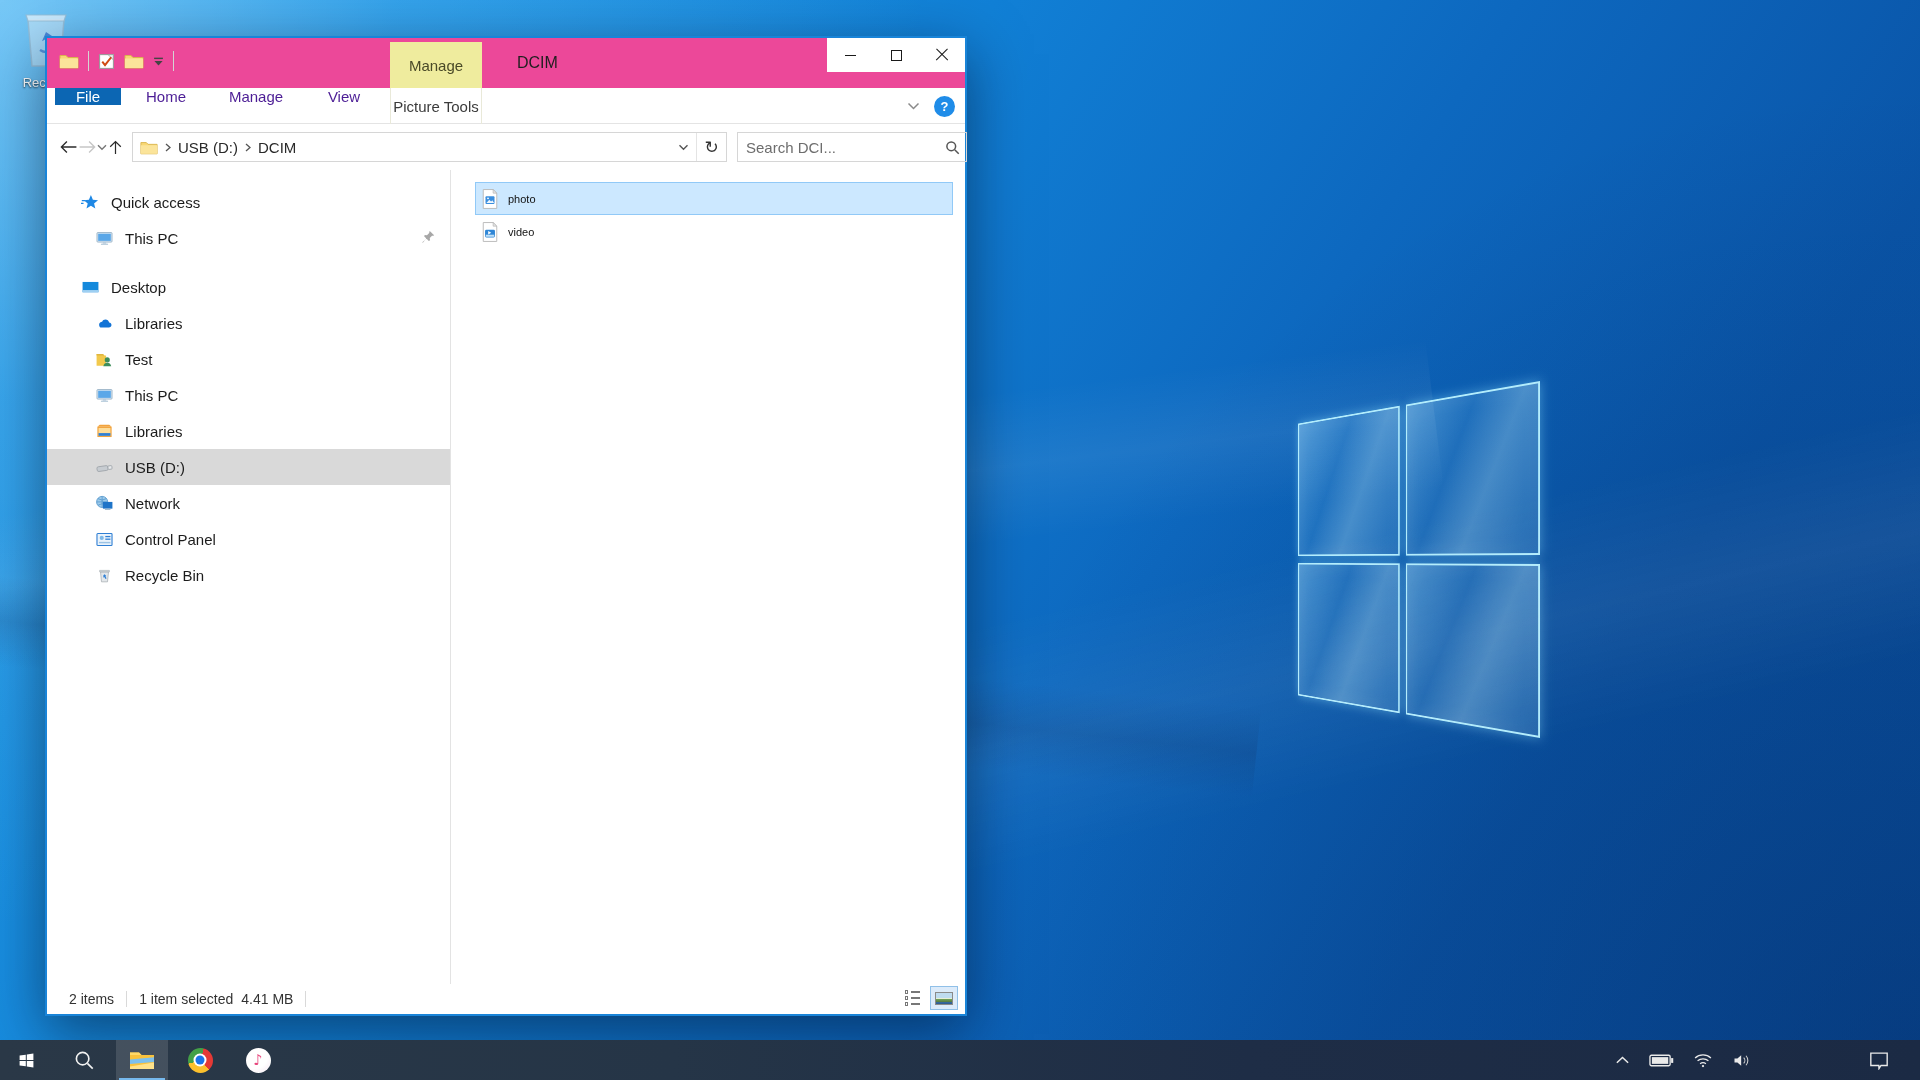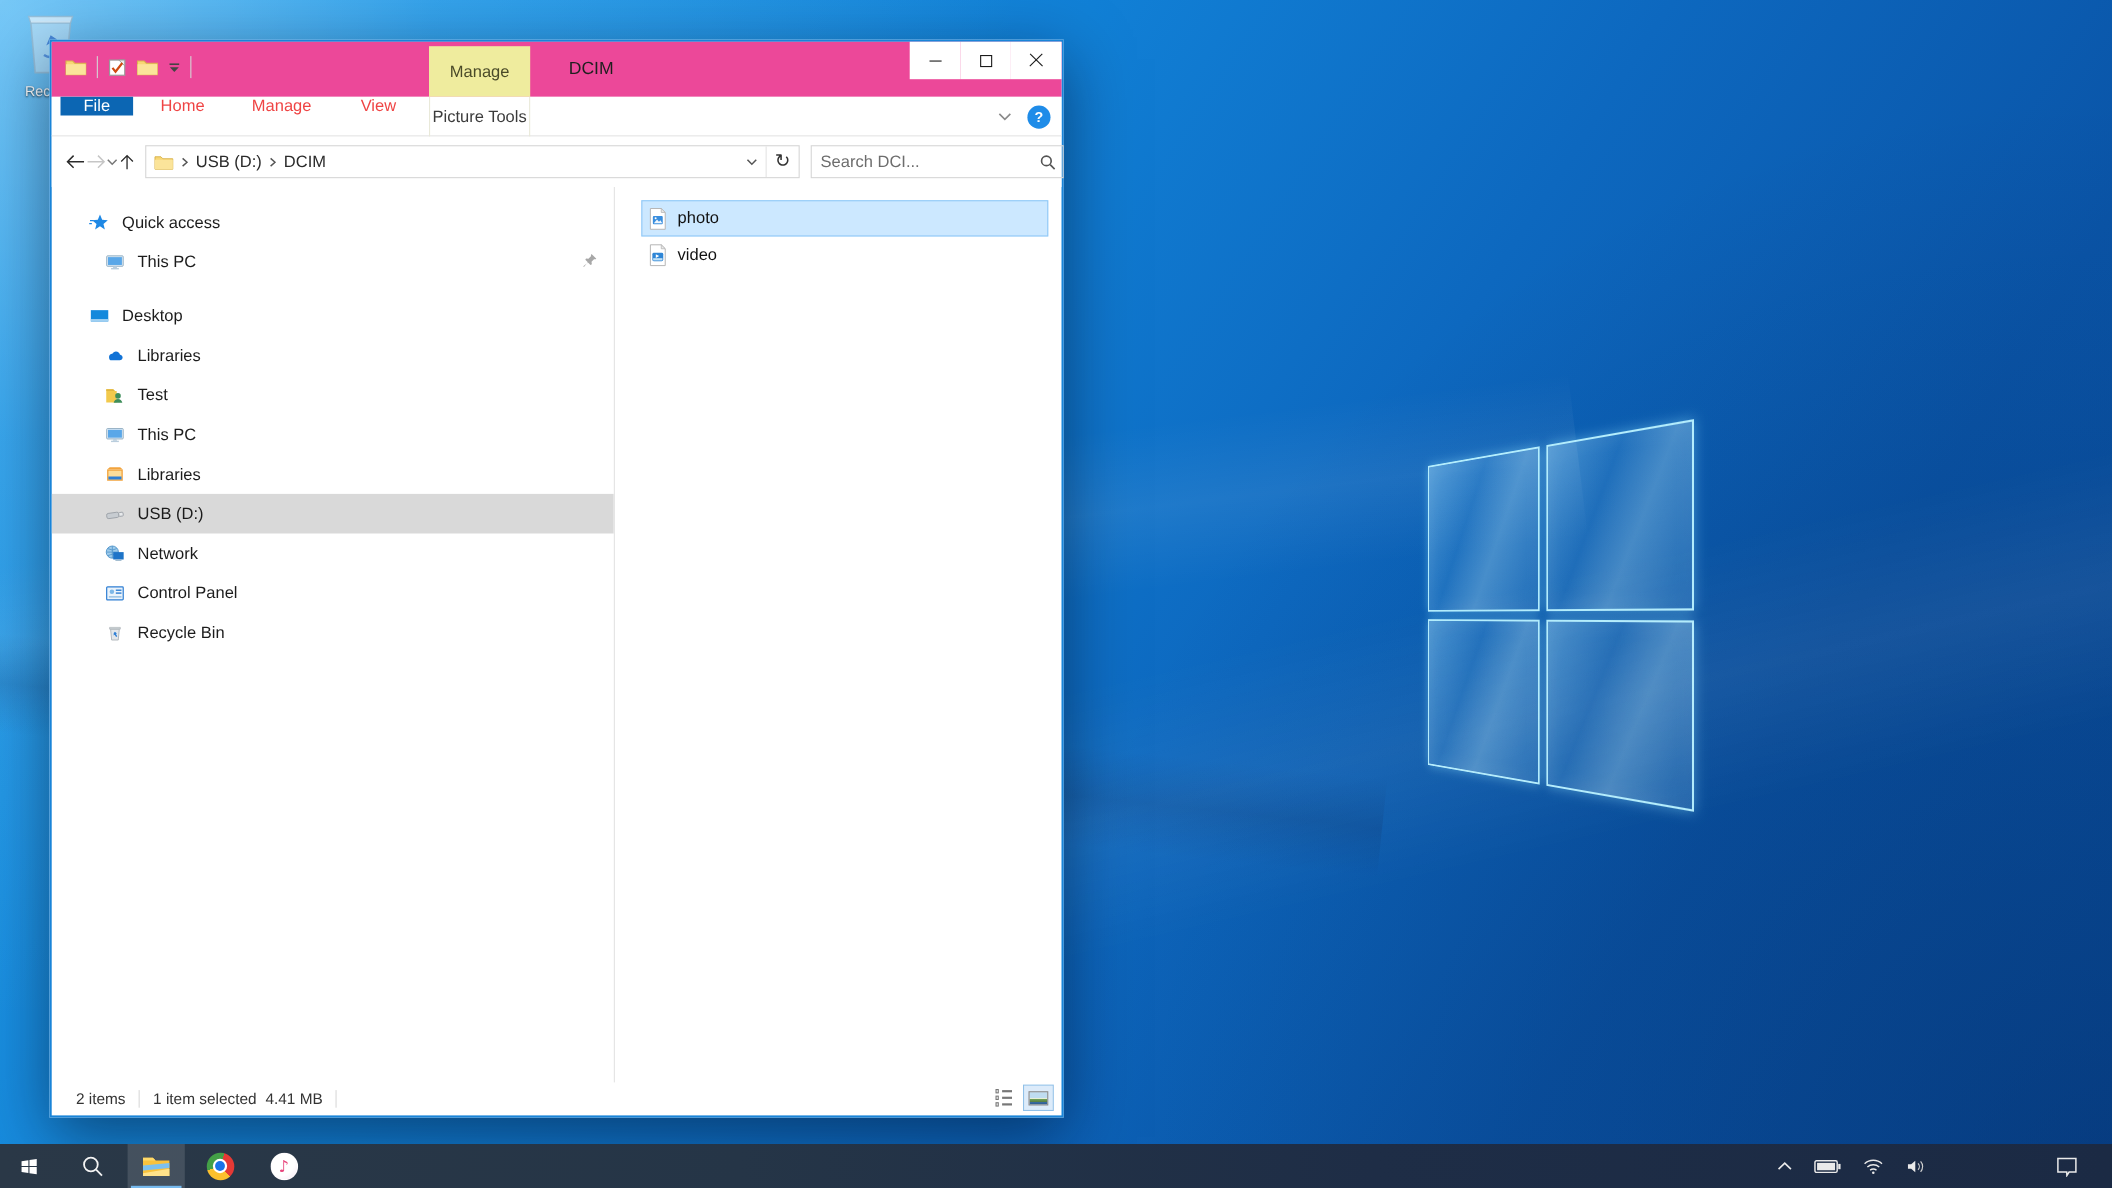--- a/index.html
+++ b/index.html
@@ -55,21 +55,21 @@
   .glyph-close{position:relative;width:14px;height:14px;}
   .glyph-close::before,.glyph-close::after{content:"";position:absolute;left:-1px;top:6px;width:16px;height:1.4px;background:#1a1a1a;}
   .glyph-close::before{transform:rotate(45deg);}
   .glyph-close::after{transform:rotate(-45deg);}
   .manage-block{position:absolute;left:343px;top:4px;width:92px;height:46px;background:var(--manage-bg);
     display:flex;align-items:center;justify-content:center;font-size:15px;color:#4a4a28;}
 
   
   .tabrow{position:relative;height:36px;background:#fff;border-bottom:1px solid #e4e4e4;
     display:flex;align-items:flex-start;padding-left:8px;flex:0 0 auto;}
-  .tab{display:flex;align-items:center;justify-content:center;font-size:15px;color:#ef4444;}
+  .tab{display:flex;align-items:center;justify-content:center;font-size:15px;color:#4c1d95;}
   .tab.file{width:66px;background:var(--accent);color:#fff;}
   .tab.t-home{width:90px;}
   .tab.t-share{width:90px;}
   .tab.t-view{width:86px;}
   .tab.contextual{position:absolute;left:343px;top:0;width:92px;height:36px;
     border-left:1px solid #e9e9d9;border-right:1px solid #e9e9d9;color:#3b3b3b;}
   .ribbon-right{position:absolute;right:10px;top:0;height:36px;display:flex;align-items:center;gap:14px;}
   .help-btn{width:21px;height:21px;border-radius:50%;background:#1f8ce8;color:#fff;font-size:13px;
     display:flex;align-items:center;justify-content:center;font-weight:bold;}
 
@@ -83,32 +83,32 @@
   .crumb-sep{display:flex;align-items:center;padding:0 3px;}
   .addr-drop{width:26px;height:28px;display:flex;align-items:center;justify-content:center;}
   .refresh-btn{width:30px;height:28px;display:flex;align-items:center;justify-content:center;
     border-left:1px solid #e4e4e4;font-size:17px;color:#333;font-family:"DejaVu Sans",sans-serif;}
   .searchbox{height:30px;flex:1;margin-left:10px;border:1px solid #d6d6d6;display:flex;align-items:center;padding:0 6px 0 8px;}
   .searchbox input{flex:1;border:none;outline:none;font-size:15px;color:#333;font-family:inherit;min-width:0;}
   .searchbox input::placeholder{color:#6d6d6d;}
 
   
   .content{flex:1;display:flex;min-height:0;}
-  .sidebar{width:512px;flex:0 0 auto;border-right:1px solid #e3e3e3;padding-top:14px;overflow:hidden;}
+  .sidebar{width:404px;flex:0 0 auto;border-right:1px solid #e3e3e3;padding-top:14px;overflow:hidden;}
   .nav-item{position:relative;height:36px;display:flex;align-items:center;gap:11px;font-size:15px;color:#1c1c1c;}
   .nav-item .ic{width:19px;height:19px;flex:0 0 auto;display:flex;align-items:center;justify-content:center;}
   .nav-item.lvl0{padding-left:34px;}
   .nav-item.lvl1{padding-left:48px;}
   .nav-item.selected{background:var(--sidebar-selected);}
   .nav-gap{height:13px;}
   .pin{position:absolute;right:14px;top:9px;opacity:.75;}
 
   .filepane{flex:1;padding-top:12px;}
   .file-row{height:33px;margin:0 12px 0 24px;display:flex;align-items:center;gap:8px;
-    padding-left:4px;font-size:15px;color:#111;border:1px solid transparent;}
+    padding-left:4px;font-size:11px;color:#111;border:1px solid transparent;}
   .file-row.selected{background:var(--selection-bg);border-color:var(--selection-border);}
   .file-row .fic{width:20px;height:24px;display:flex;align-items:center;justify-content:center;}
 
   
   .statusbar{height:30px;flex:0 0 auto;display:flex;align-items:center;padding-left:22px;
     font-size:14px;color:#333;position:relative;}
   .statusbar .s-sep{width:1px;height:16px;background:#d9d9d9;margin:0 12px;}
   .view-toggles{position:absolute;right:8px;top:3px;display:flex;gap:6px;}
   .vt{width:26px;height:22px;display:flex;align-items:center;justify-content:center;}
   .vt.active{background:#dcebfa;outline:1px solid #90c0e8;}

